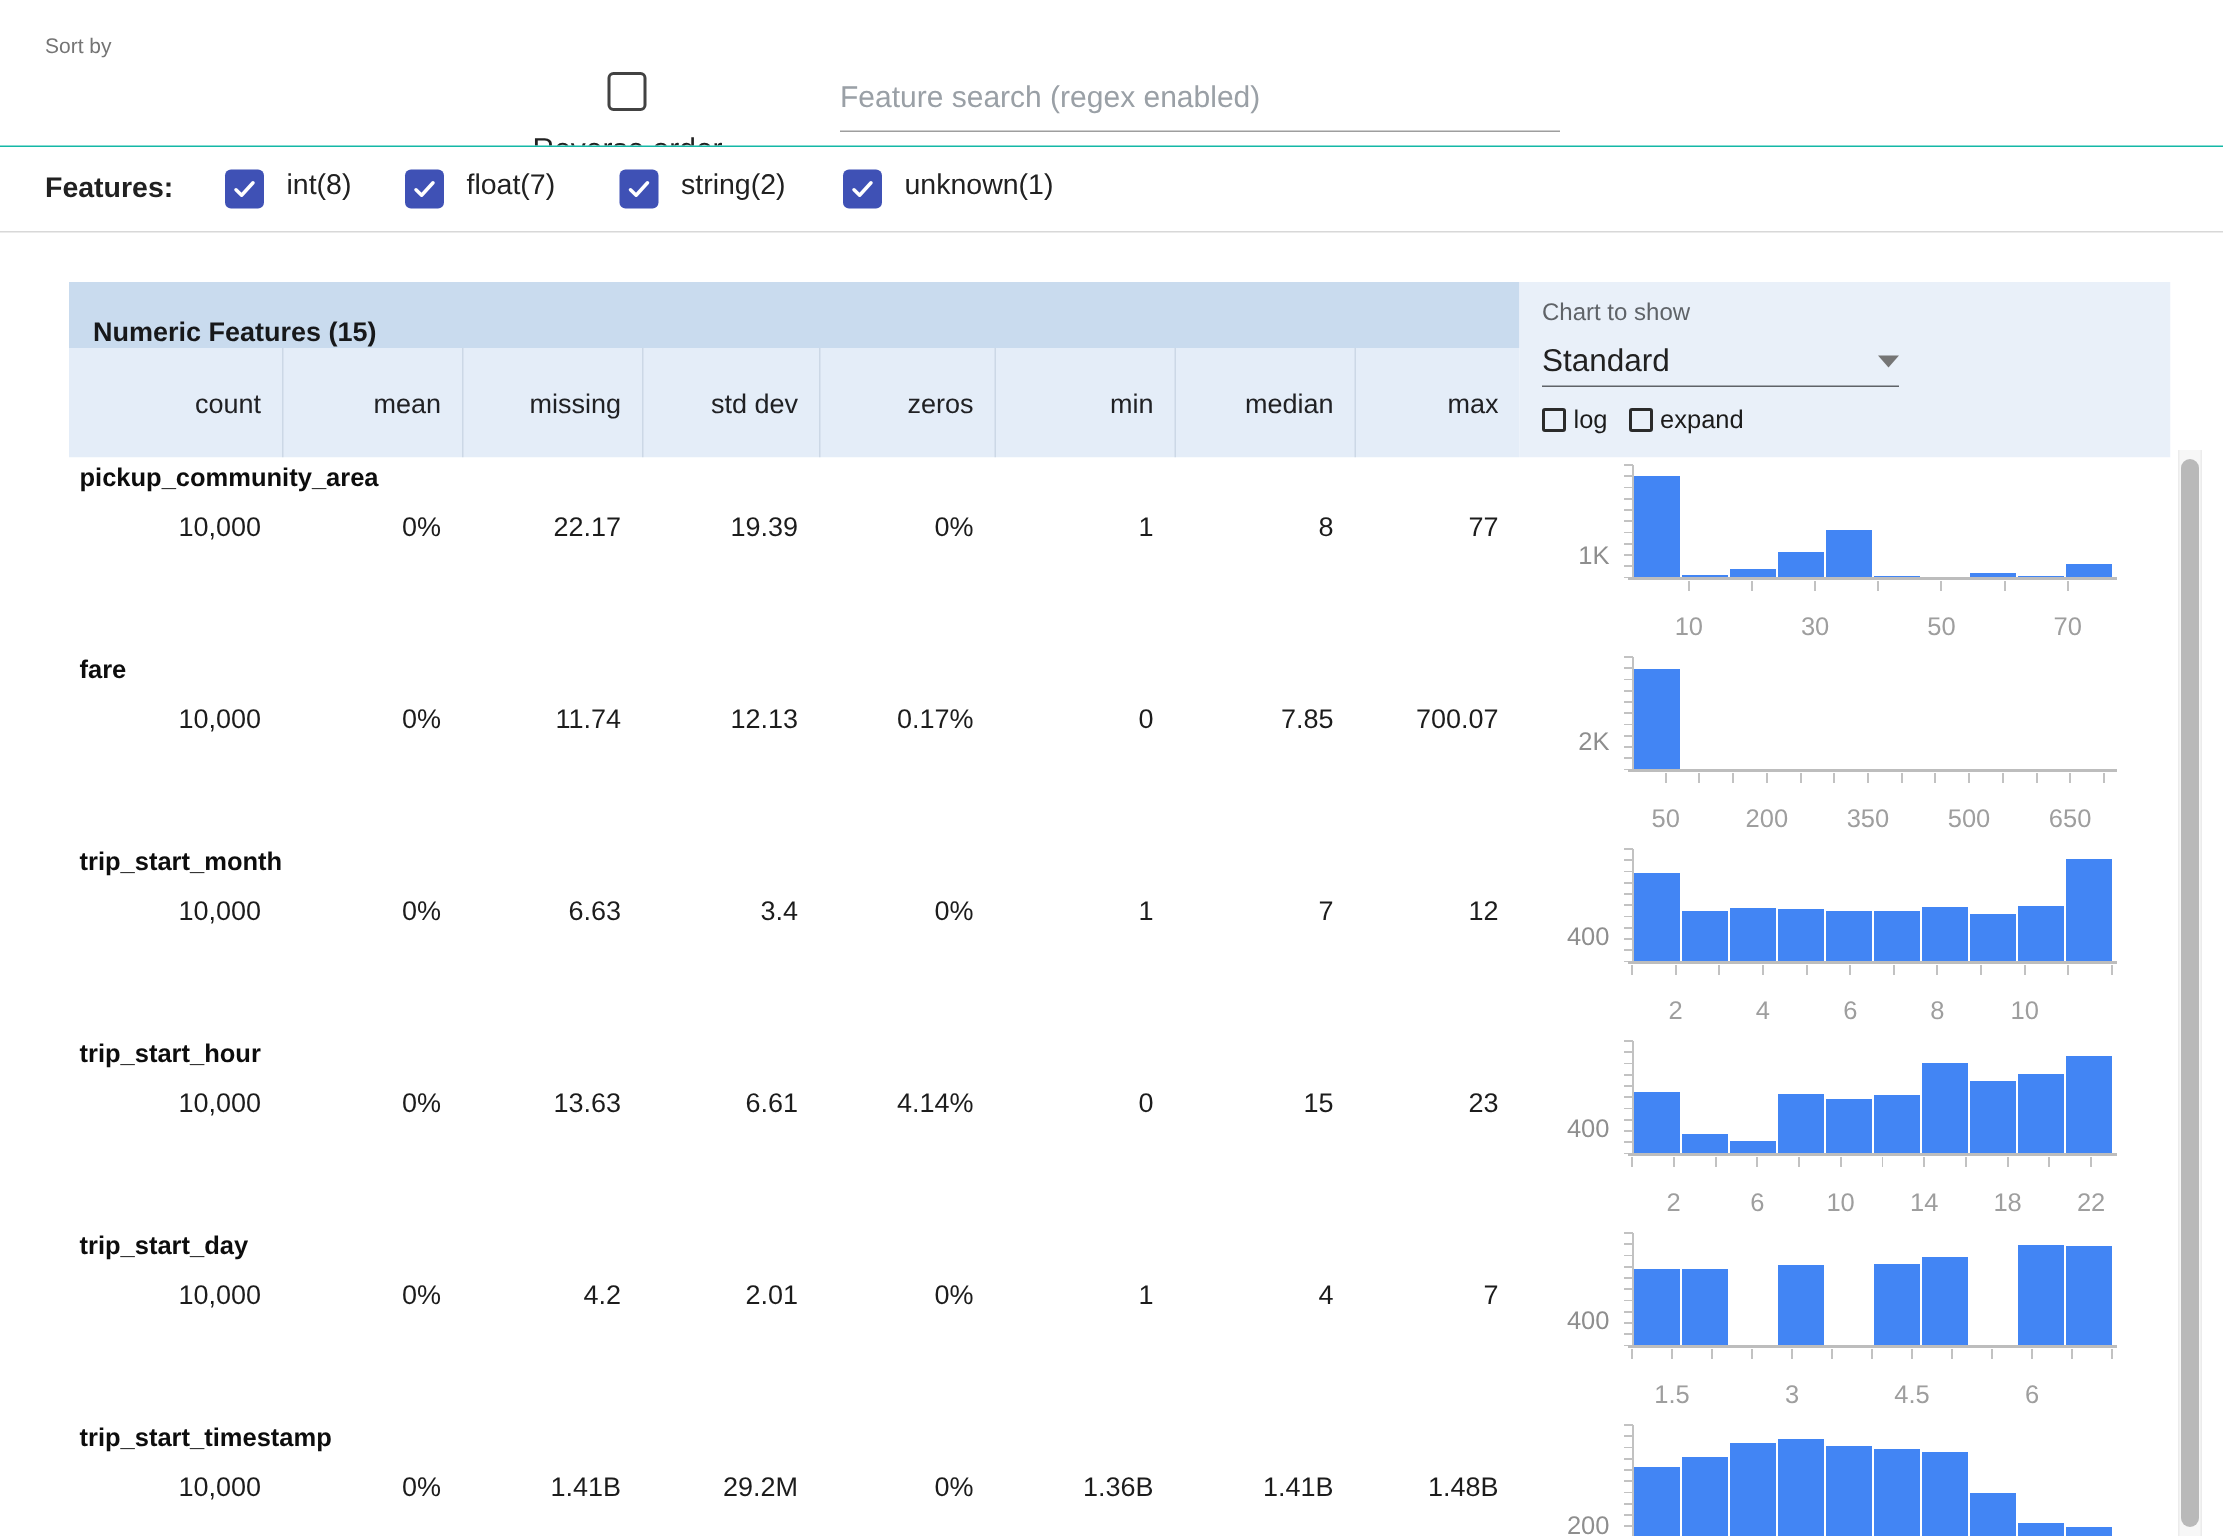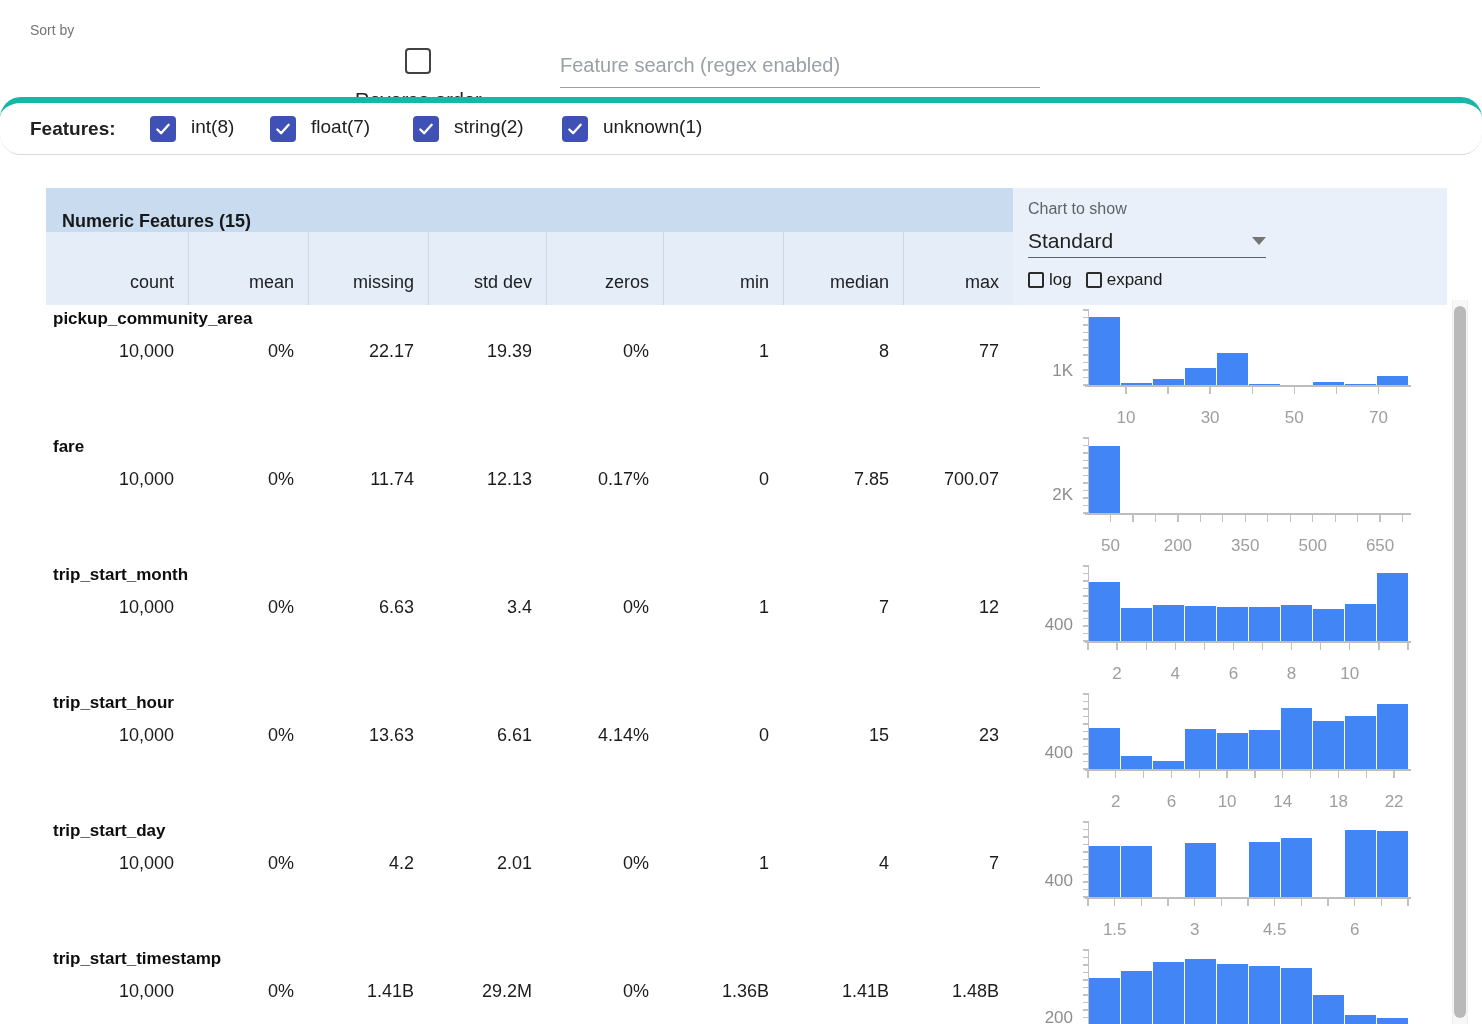--- a/index.html
+++ b/index.html
@@ -28,21 +28,21 @@
   .reverse .lbl { font-size:20px; color:#212121; }
   .search-input {
     position:absolute; left:560px; top:44px; width:480px; height:44px;
     border:none; border-bottom:1px solid #9e9e9e; outline:none; background:transparent;
     font-family:"Liberation Sans", sans-serif; font-size:20px; color:#212121;
   }
   .search-input::placeholder { color:#9aa0a6; opacity:1; }
   
   .filters {
     position:absolute; left:0; top:97px; width:100%; height:58px; background:#fff;
-    border-top:6px solid #14b8a6; border-bottom:1px solid #d8d8d8;border-radius:21px;
+    border-top:1px solid #14b8a6; border-bottom:1px solid #d8d8d8;
   }
   .filters-label { position:absolute; left:30px; top:50%; transform:translateY(-50%); font-size:19px; font-weight:600; color:#212121; }
   .filter-item { position:absolute; top:50%; transform:translateY(-50%); display:flex; gap:15px; cursor:pointer; }
   .cb-checked {
     width:26px; height:26px; background:#3f51b5; border-radius:4px; flex:none;
     display:flex; align-items:center; justify-content:center;
   }
   .cb-checked svg { width:20px; height:20px; }
   .filter-item .lbl { font-size:19px; color:#212121; }
   
@@ -60,21 +60,21 @@
     justify-content:space-between; cursor:pointer;
   }
   .chart-select .val { font-size:21px; color:#212121; }
   .panel-checks { position:absolute; left:15px; top:82px; display:flex; align-items:center; gap:14px; }
   .small-check { display:flex; align-items:center; gap:5px; cursor:pointer; }
   .small-box { width:16px; height:16px; border:2px solid #2b2b2b; border-radius:2px; background:transparent; flex:none; }
   .small-check .lbl { font-size:17px; color:#1b1b1b; }
   .col-header { position:absolute; left:0; top:44px; width:967px; height:73px; background:#e4edf8; display:flex; }
   .col-cell {
     display:flex; align-items:flex-end; justify-content:flex-end;
-    padding:0 14px 12px 0; font-size:18px; color:#202124; border-left:1px solid #ccd8e6;
+    padding:0 14px 25px 0; font-size:18px; color:#202124; border-left:1px solid #ccd8e6;
   }
   .col-cell:first-child { border-left:none; }
   
   .rows { position:absolute; left:0; top:117px; width:1401px; }
   .frow { position:relative; height:128px; background:#fff; }
   .fname { position:absolute; left:7px; top:4px; font-size:17px; font-weight:700; color:#0d0d0d; }
   .stats { position:absolute; left:0; top:36px; width:967px; display:flex; }
   .stat-cell { text-align:right; padding-right:14px; font-size:18px; color:#1c1c1c; }
   .chart { position:absolute; left:960px; top:0; width:441px; height:128px; }
   

